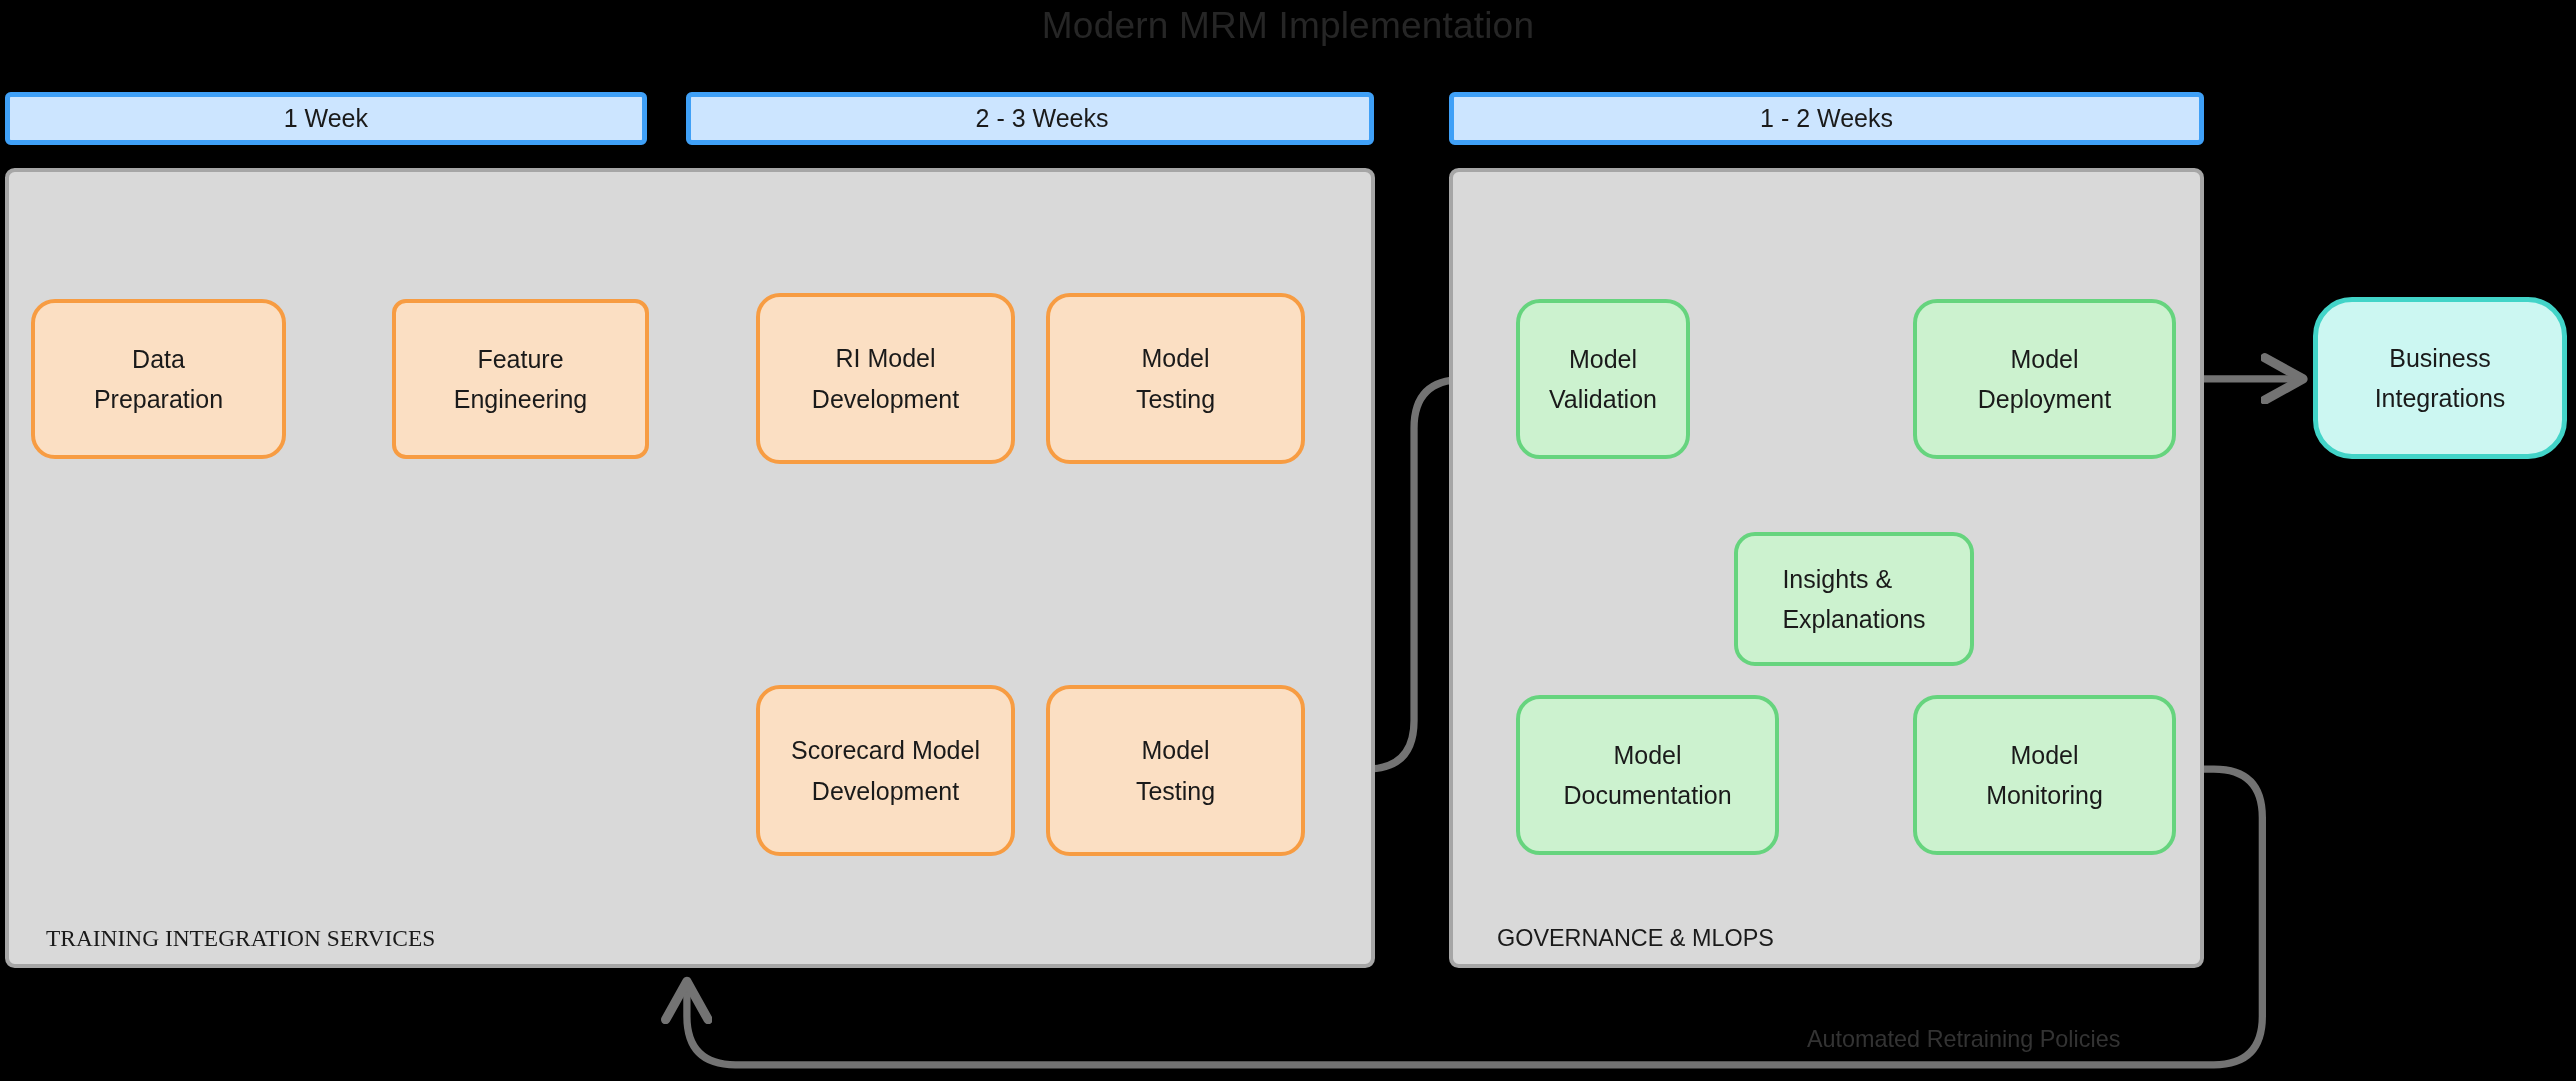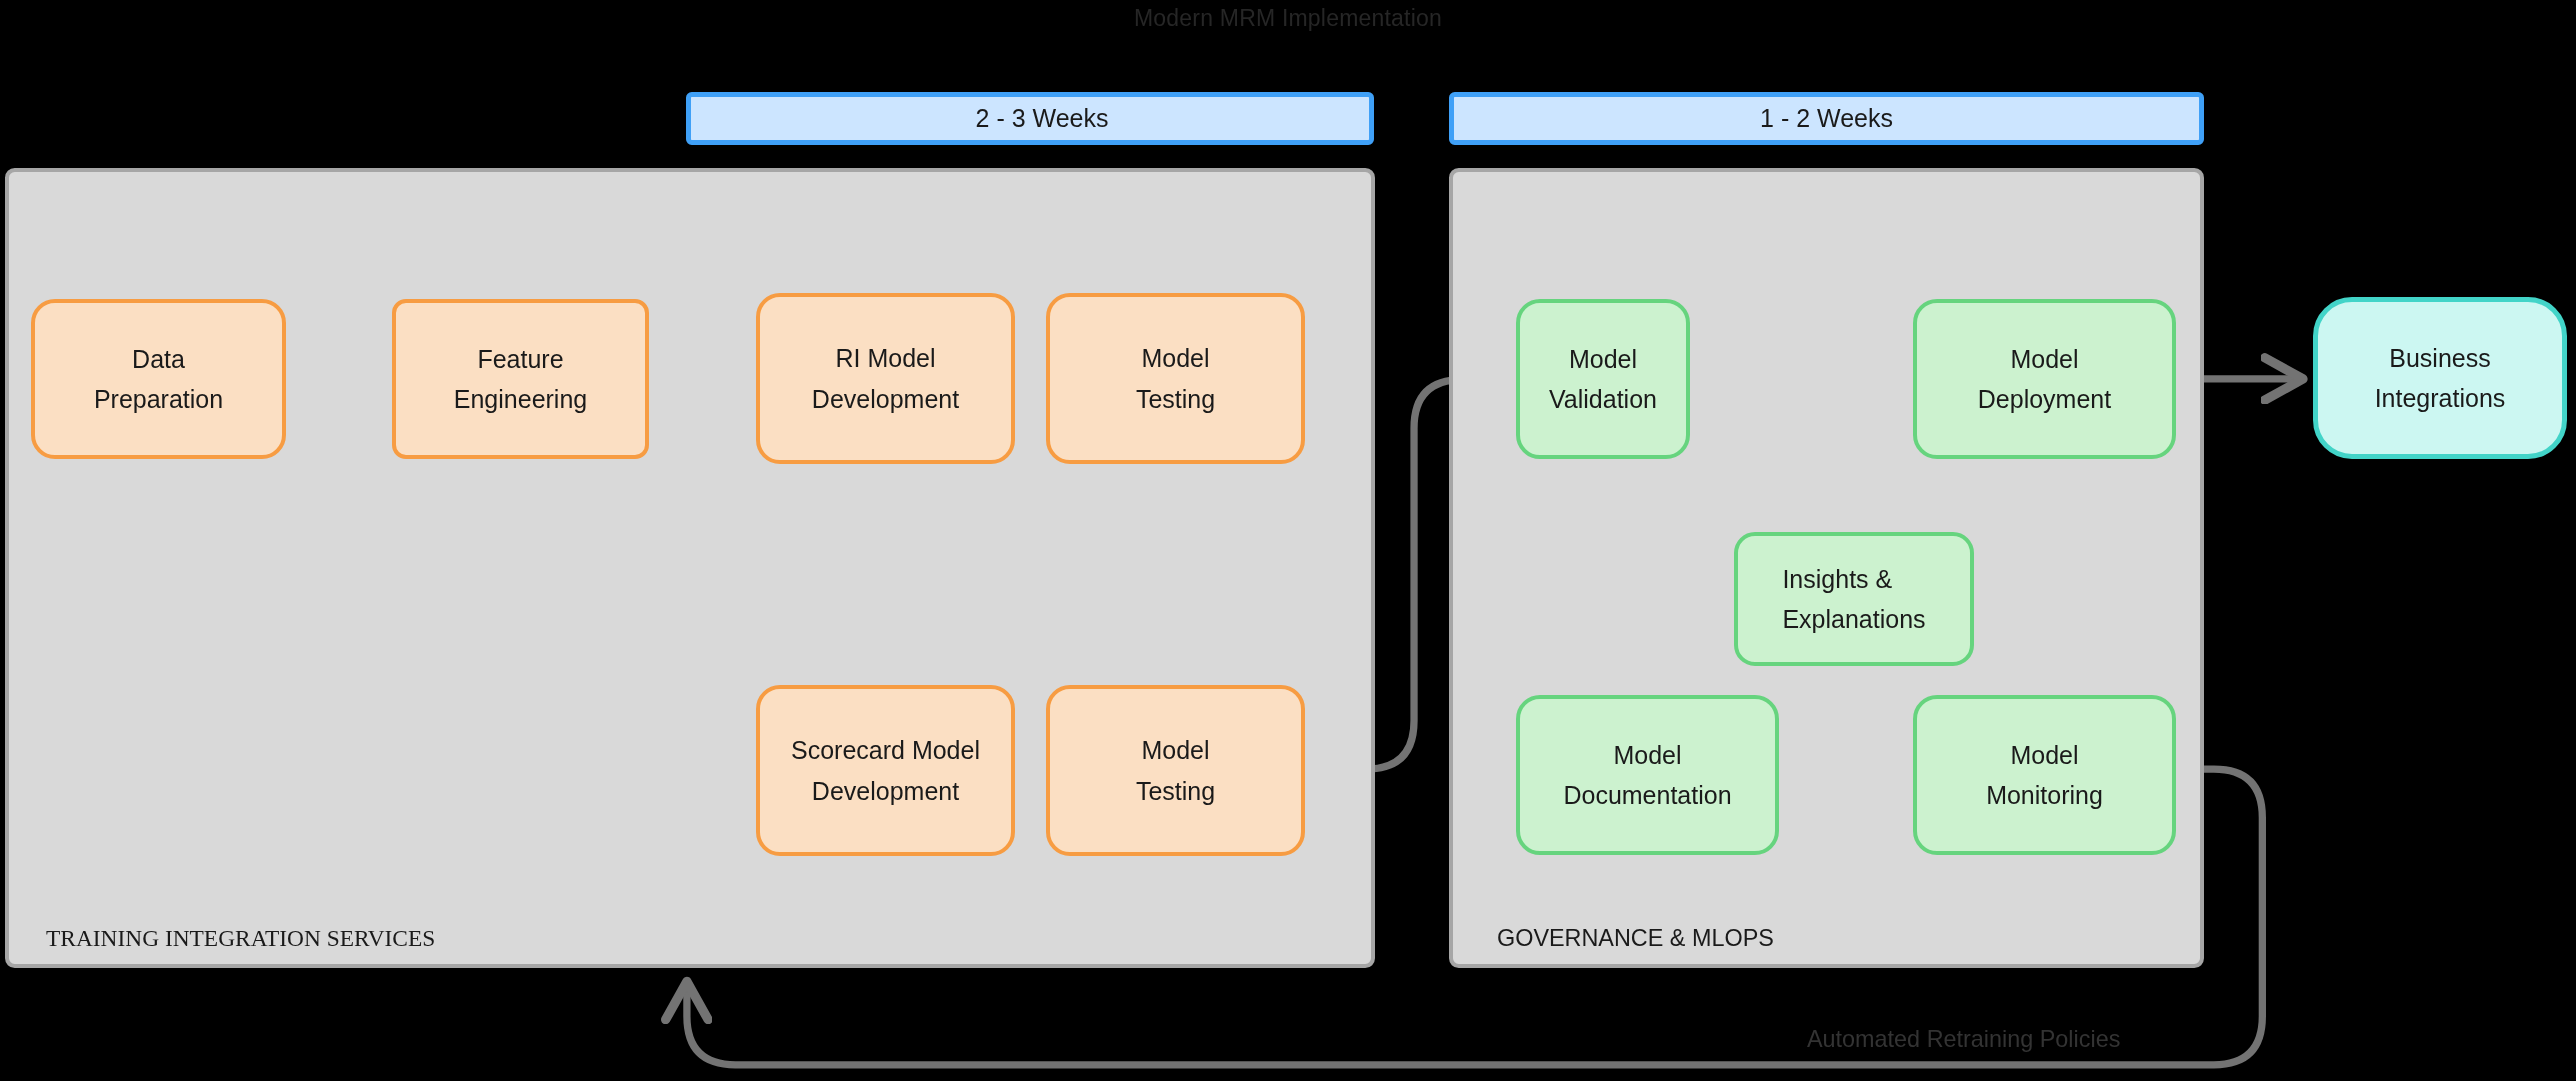--- a/index.html
+++ b/index.html
@@ -27,21 +27,21 @@
     pointer-events: none;
   }
 
   
   .diagram-title {
     position: absolute;
     left: 0;
     top: 4.8px;
     width: 2576px;
     text-align: center;
-    font-size: 23px;
+    font-size: 37px;
     color: #262626;
     letter-spacing: 0.2px;
     white-space: nowrap;
   }
 
   
   .phase-band {
     position: absolute;
     box-sizing: border-box;
     background: #cce5ff;
@@ -165,20 +165,23 @@
 
       <path d="M 2692 469 L 2845 469" marker-end="url(#arrow)"></path>
 
       <path d="M 2692 952 L 2740 952 Q 2800 952 2800 1012 L 2800 1258 Q 2800 1318 2740 1318
                L 910 1318 Q 850 1318 850 1258 L 850 1220" marker-end="url(#arrow)"></path>
     </g>
   </svg>
 
   <div class="diagram-title">Modern MRM Implementation</div>
 
+  <div class="phase-band" style="left:4.8px; top:92px; width:642px; height:53px;">
+    <span>1 Week</span>
+  </div>
   <div class="phase-band" style="left:686px; top:92px; width:688px; height:53px;padding-left:24px;">
     <span>2 - 3 Weeks</span>
   </div>
   <div class="phase-band" style="left:1449px; top:92px; width:755px; height:53px;">
     <span>1 - 2 Weeks</span>
   </div>
 
   <div class="group-box" style="left:4.8px; top:168px; width:1370px; height:800px;"></div>
   <div class="group-label" style="left:46px; top:925px;font-family:Liberation Serif, serif;">TRAINING INTEGRATION SERVICES</div>
 

